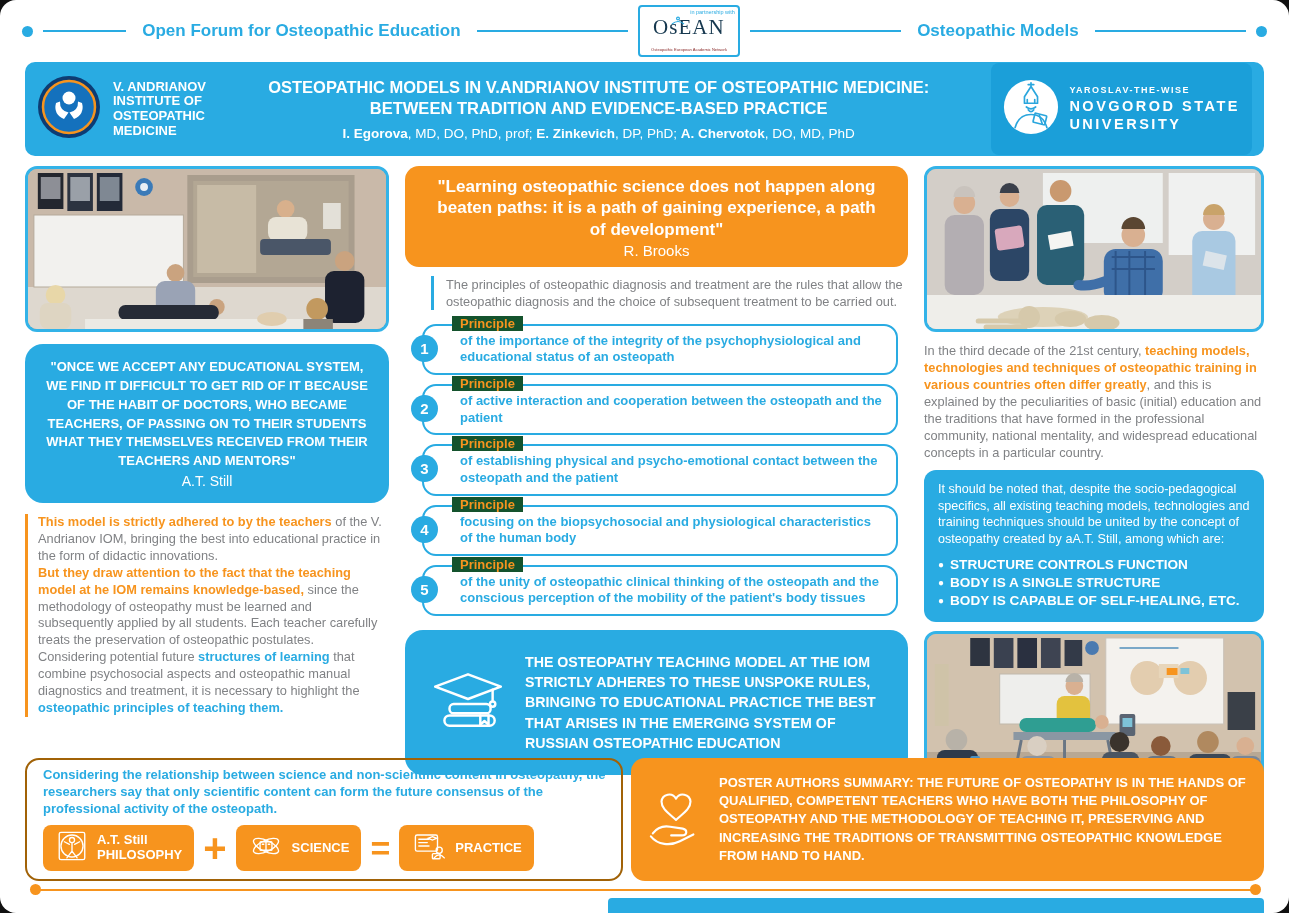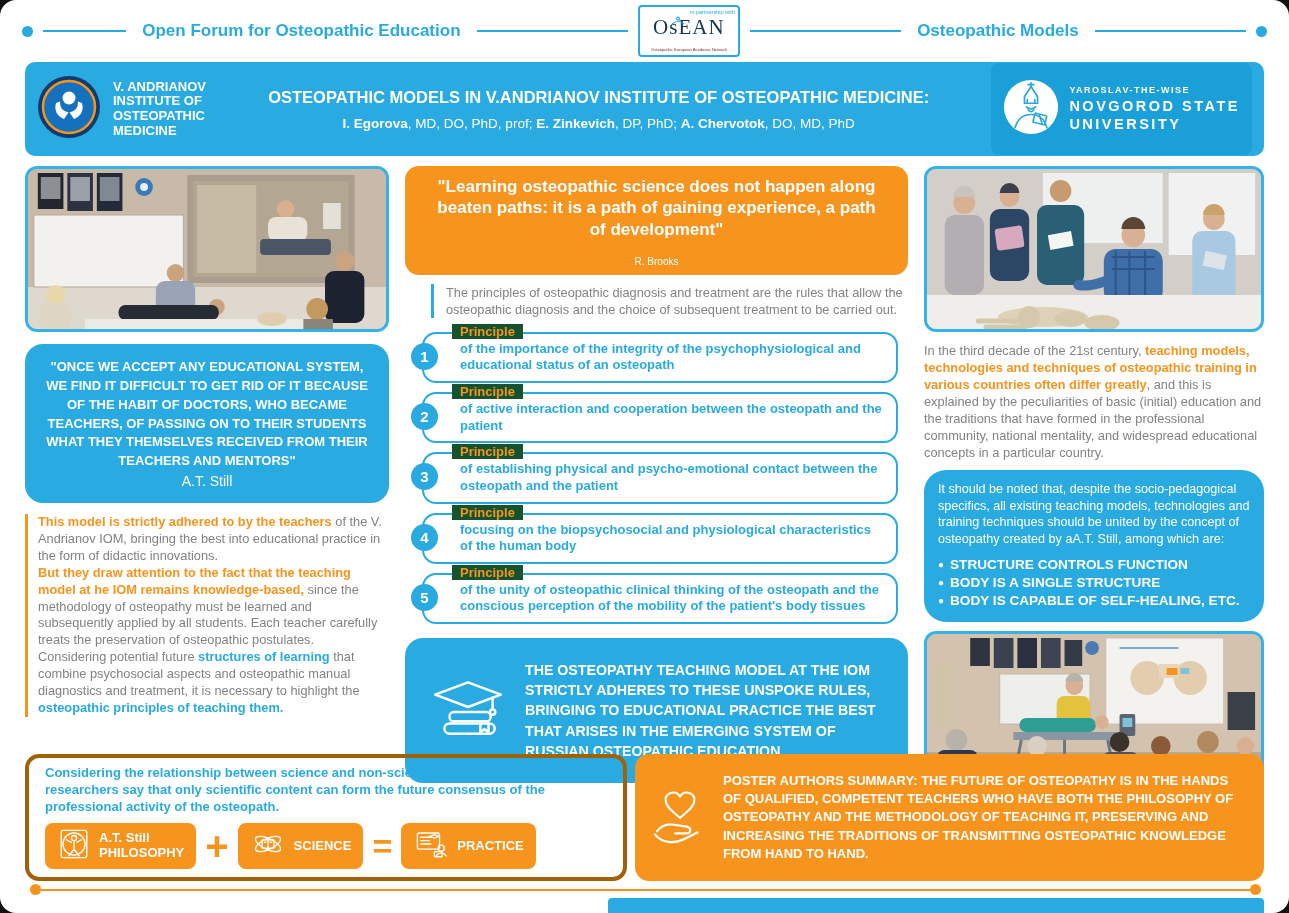--- a/index.html
+++ b/index.html
@@ -45,42 +45,42 @@
   .blue-quote .a{font-size:14px;margin-top:2px;}
   .lead-orange{margin-top:12px;color:#F7941E;font-weight:bold;font-size:13px;line-height:1.3;}
   .left-body{margin-top:11px;border-left:3px solid #F7941E;padding-left:10px;font-size:12.8px;line-height:1.32;white-space:pre-line;}
   .seg-gray{color:#808285;}
   .seg-orange{color:#F7941E;font-weight:bold;}
   .seg-blue{color:#29ABE2;font-weight:bold;}
 
   
   .orange-quote{background:#F7941E;border-radius:14px;padding:10px 22px 8px;color:#fff;text-align:center;}
   .orange-quote .q{font-weight:bold;font-size:17px;line-height:1.25;}
-  .orange-quote .a{font-size:10px;margin-top:16px;}
+  .orange-quote .a{font-size:15px;margin-top:2px;}
   .mid-intro{margin:9px 0 0 26px;border-left:3px solid #29ABE2;padding-left:12px;color:#808285;font-size:12.8px;line-height:1.33;}
   .mid-heading{margin:11px 0 0 26px;color:#F7941E;font-weight:bold;font-size:14.5px;line-height:1.3;}
   .principles{margin:14px 10px 0 17px;}
   .principle{position:relative;border:2px solid #29ABE2;border-radius:14px;padding:7px 10px 7px 36px;margin-bottom:9px;}
   .principle .num{position:absolute;left:-13px;top:9px;width:27px;height:27px;border-radius:50%;background:#29ABE2;color:#fff;font-weight:bold;font-size:15px;display:flex;align-items:center;justify-content:center;}
   .principle .plabel{position:absolute;top:-10px;left:28px;background:#14532d;padding:0 8px;color:#F7941E;font-weight:bold;font-size:13px;}
   .principle .ptext{color:#29ABE2;font-weight:bold;font-size:13px;line-height:1.28;}
   .mid-conclusion{margin-top:14px;background:#29ABE2;border-radius:18px;padding:22px 24px;display:flex;align-items:center;gap:18px;color:#fff;}
   .mid-conclusion .ctext{font-weight:bold;font-size:14.2px;line-height:1.42;text-transform:uppercase;}
 
   
   .right-body{margin-top:10px;font-size:12.8px;line-height:1.33;}
-  .note-box{margin-top:9px;background:#29ABE2;border-radius:22px;padding:11px 14px;color:#fff;}
+  .note-box{margin-top:9px;background:#29ABE2;border-radius:12px;padding:11px 14px;color:#fff;}
   .note-box .ntext{font-size:12.6px;line-height:1.32;}
   .note-box .bullets{margin-top:8px;}
   .note-box .bullet{font-weight:bold;font-size:13.6px;line-height:1.35;}
   .note-box .bullet::before{content:"\25CF";font-size:10px;margin-right:6px;vertical-align:1px;}
 
   
   .bottom{position:absolute;left:25px;right:25px;bottom:32px;display:flex;gap:8px;align-items:stretch;}
-  .bottom-left{width:566px;flex:0 0 auto;border:4px solid #a16207;border-radius:14px;padding:7px 12px 8px 16px;}
+  .bottom-left{width:566px;flex:0 0 auto;border:2px solid #a16207;border-radius:14px;padding:7px 12px 8px 16px;}
   .statement{color:#29ABE2;font-weight:bold;font-size:13px;line-height:1.3;}
   .formula{display:flex;align-items:center;gap:9px;margin-top:7px;}
   .fbox{background:#F7941E;border-radius:8px;height:46px;display:flex;align-items:center;gap:8px;padding:0 12px;}
   .fbox .flabel{color:#fff;font-weight:bold;font-size:13px;line-height:1.15;white-space:pre-line;}
   .fop{color:#F7941E;font-weight:bold;font-size:40px;line-height:1;}
   .summary-box{flex:1 1 auto;background:#F7941E;border-radius:14px;display:flex;align-items:center;gap:14px;padding:10px 16px;}
   .summary-box .stext{color:#fff;font-weight:bold;font-size:13px;line-height:1.42;text-transform:uppercase;}
 
   .footer-line{position:absolute;left:38px;right:38px;bottom:22px;height:2px;background:#F7941E;}
   .footer-dot{position:absolute;width:11px;height:11px;border-radius:50%;background:#F7941E;bottom:18px;}
@@ -127,20 +127,21 @@
         <path d="M45 28 q3 11 -8 16 l-4.5-6.5 q9-2 8.5-11 z" fill="#fff"></path>
       </svg>
     </div>
     <div class="iom-name">V. ANDRIANOV
 INSTITUTE OF
 OSTEOPATHIC
 MEDICINE</div>
     <div class="band-center">
       <div class="band-title">
         <span>OSTEOPATHIC MODELS IN V.ANDRIANOV INSTITUTE OF OSTEOPATHIC MEDICINE:</span><br>
+        <span>BETWEEN TRADITION AND EVIDENCE-BASED PRACTICE</span>
       </div>
       <div class="band-authors">
         <b>I. Egorova</b><span>, MD, DO, PhD, prof;  </span><b>E. Zinkevich</b><span>, DP, PhD; </span><b>A. Chervotok</b><span>, DO, MD, PhD</span>
       </div>
     </div>
     <div class="novsu">
       <span>
         <svg width="56" height="56" viewBox="0 0 60 60">
           <circle cx="30" cy="30" r="29" fill="#fff"></circle>
           <g fill="none" stroke="#2aa6dd" stroke-width="1.8" stroke-linecap="round" stroke-linejoin="round">

